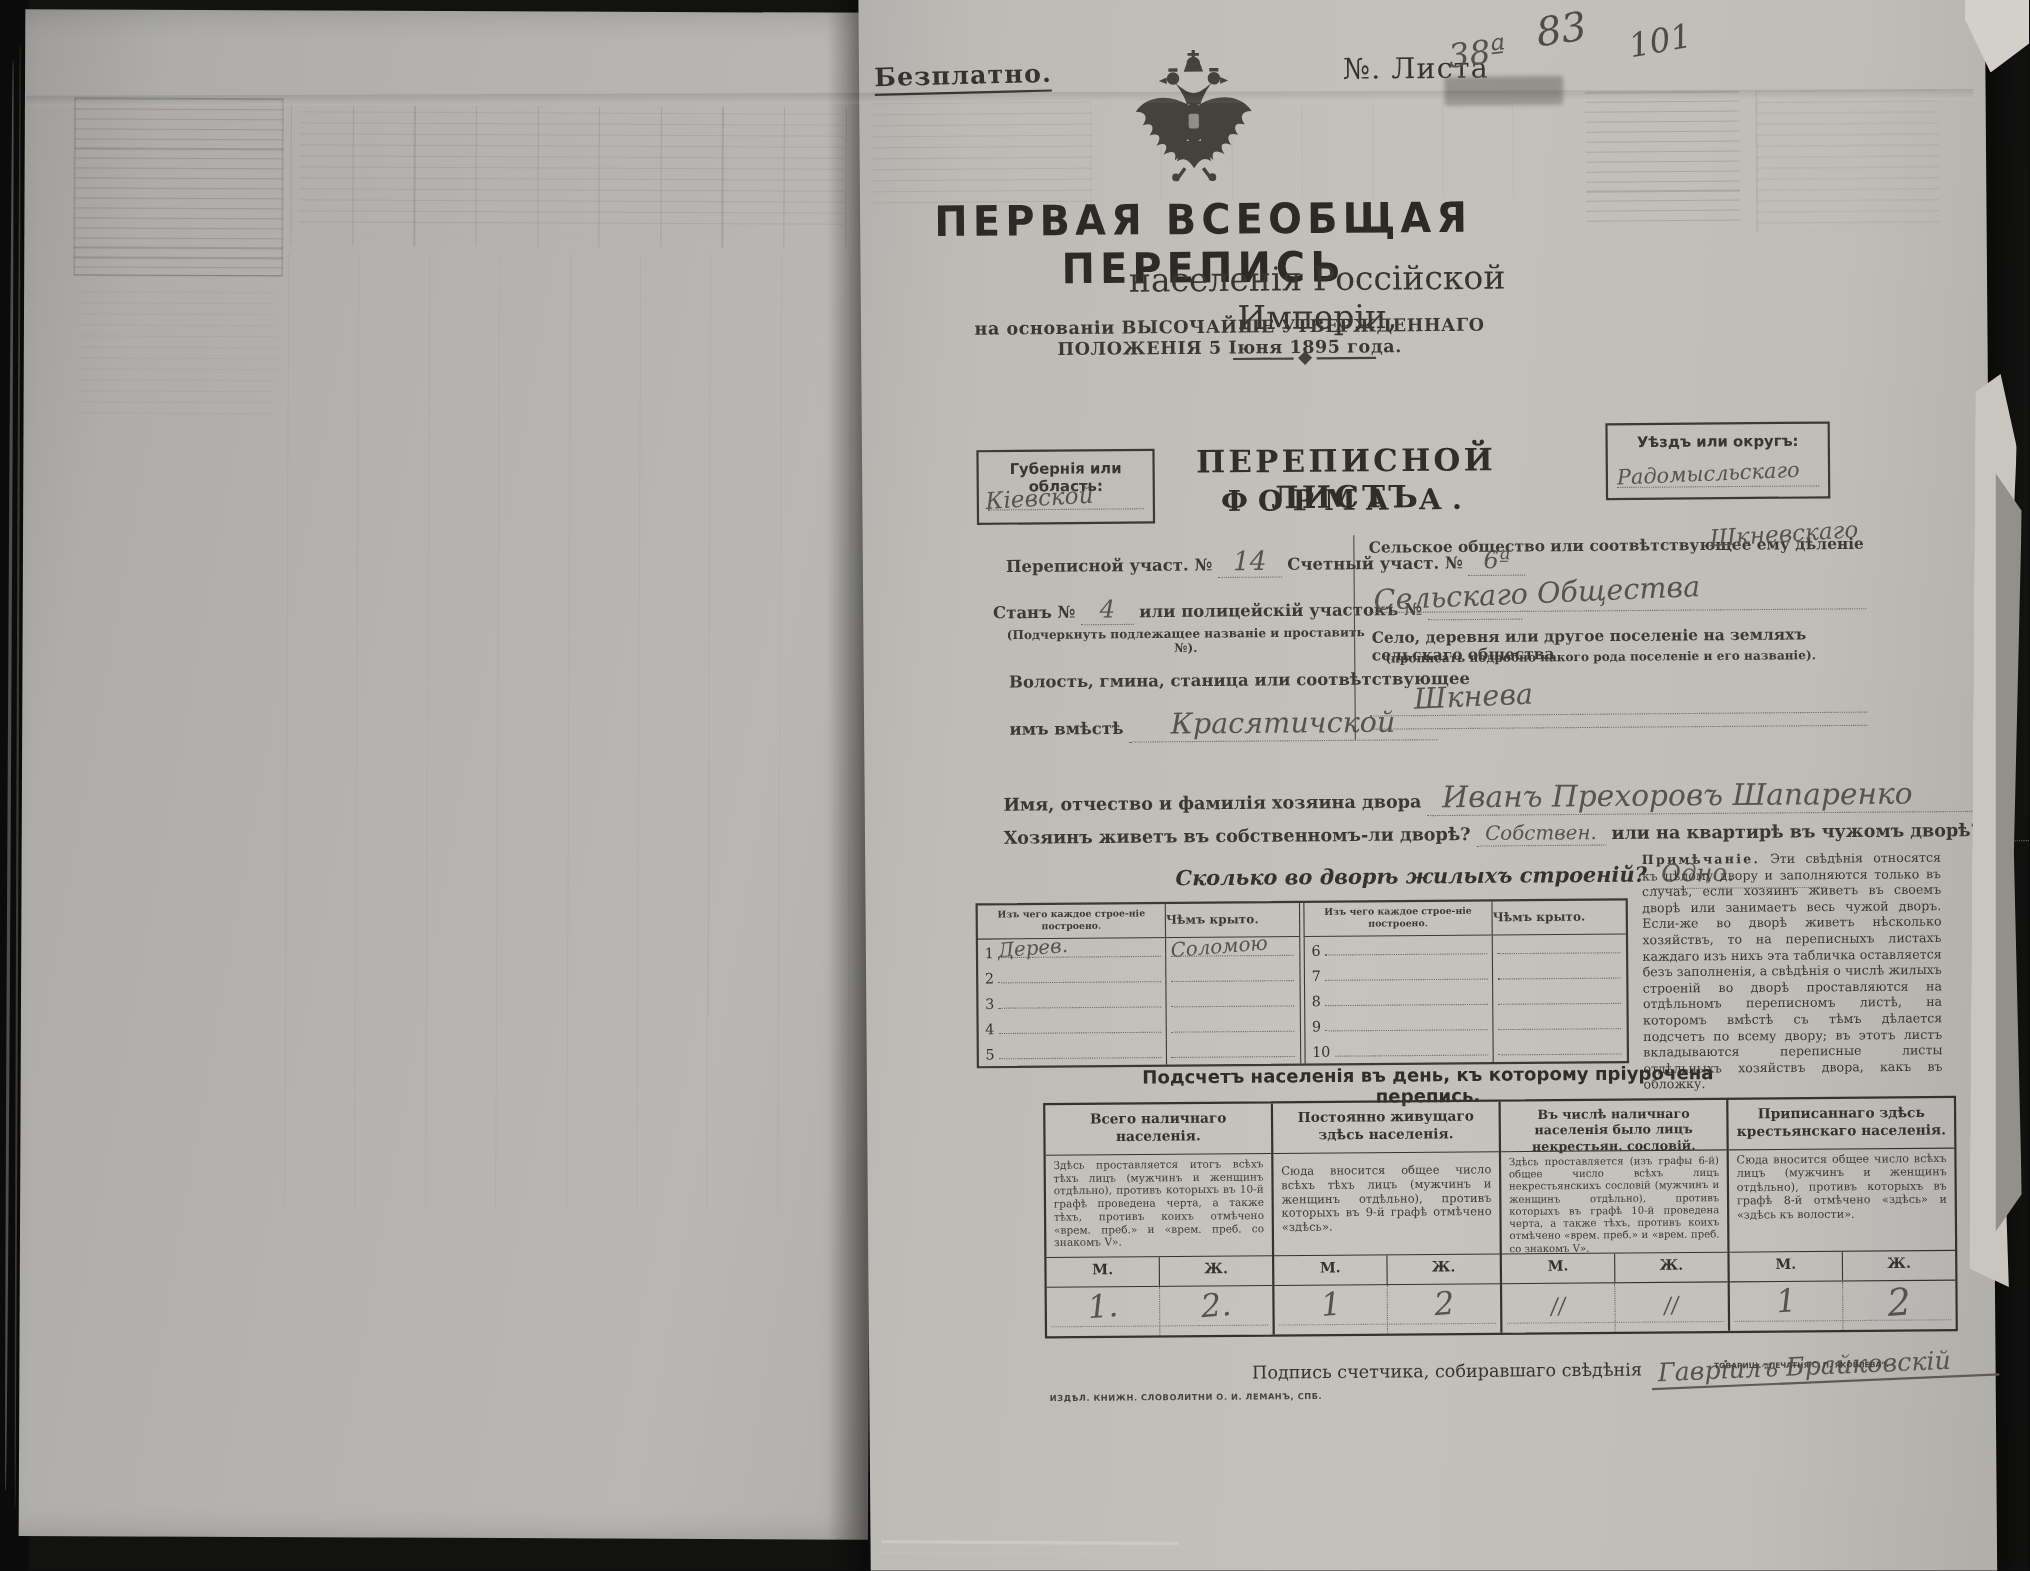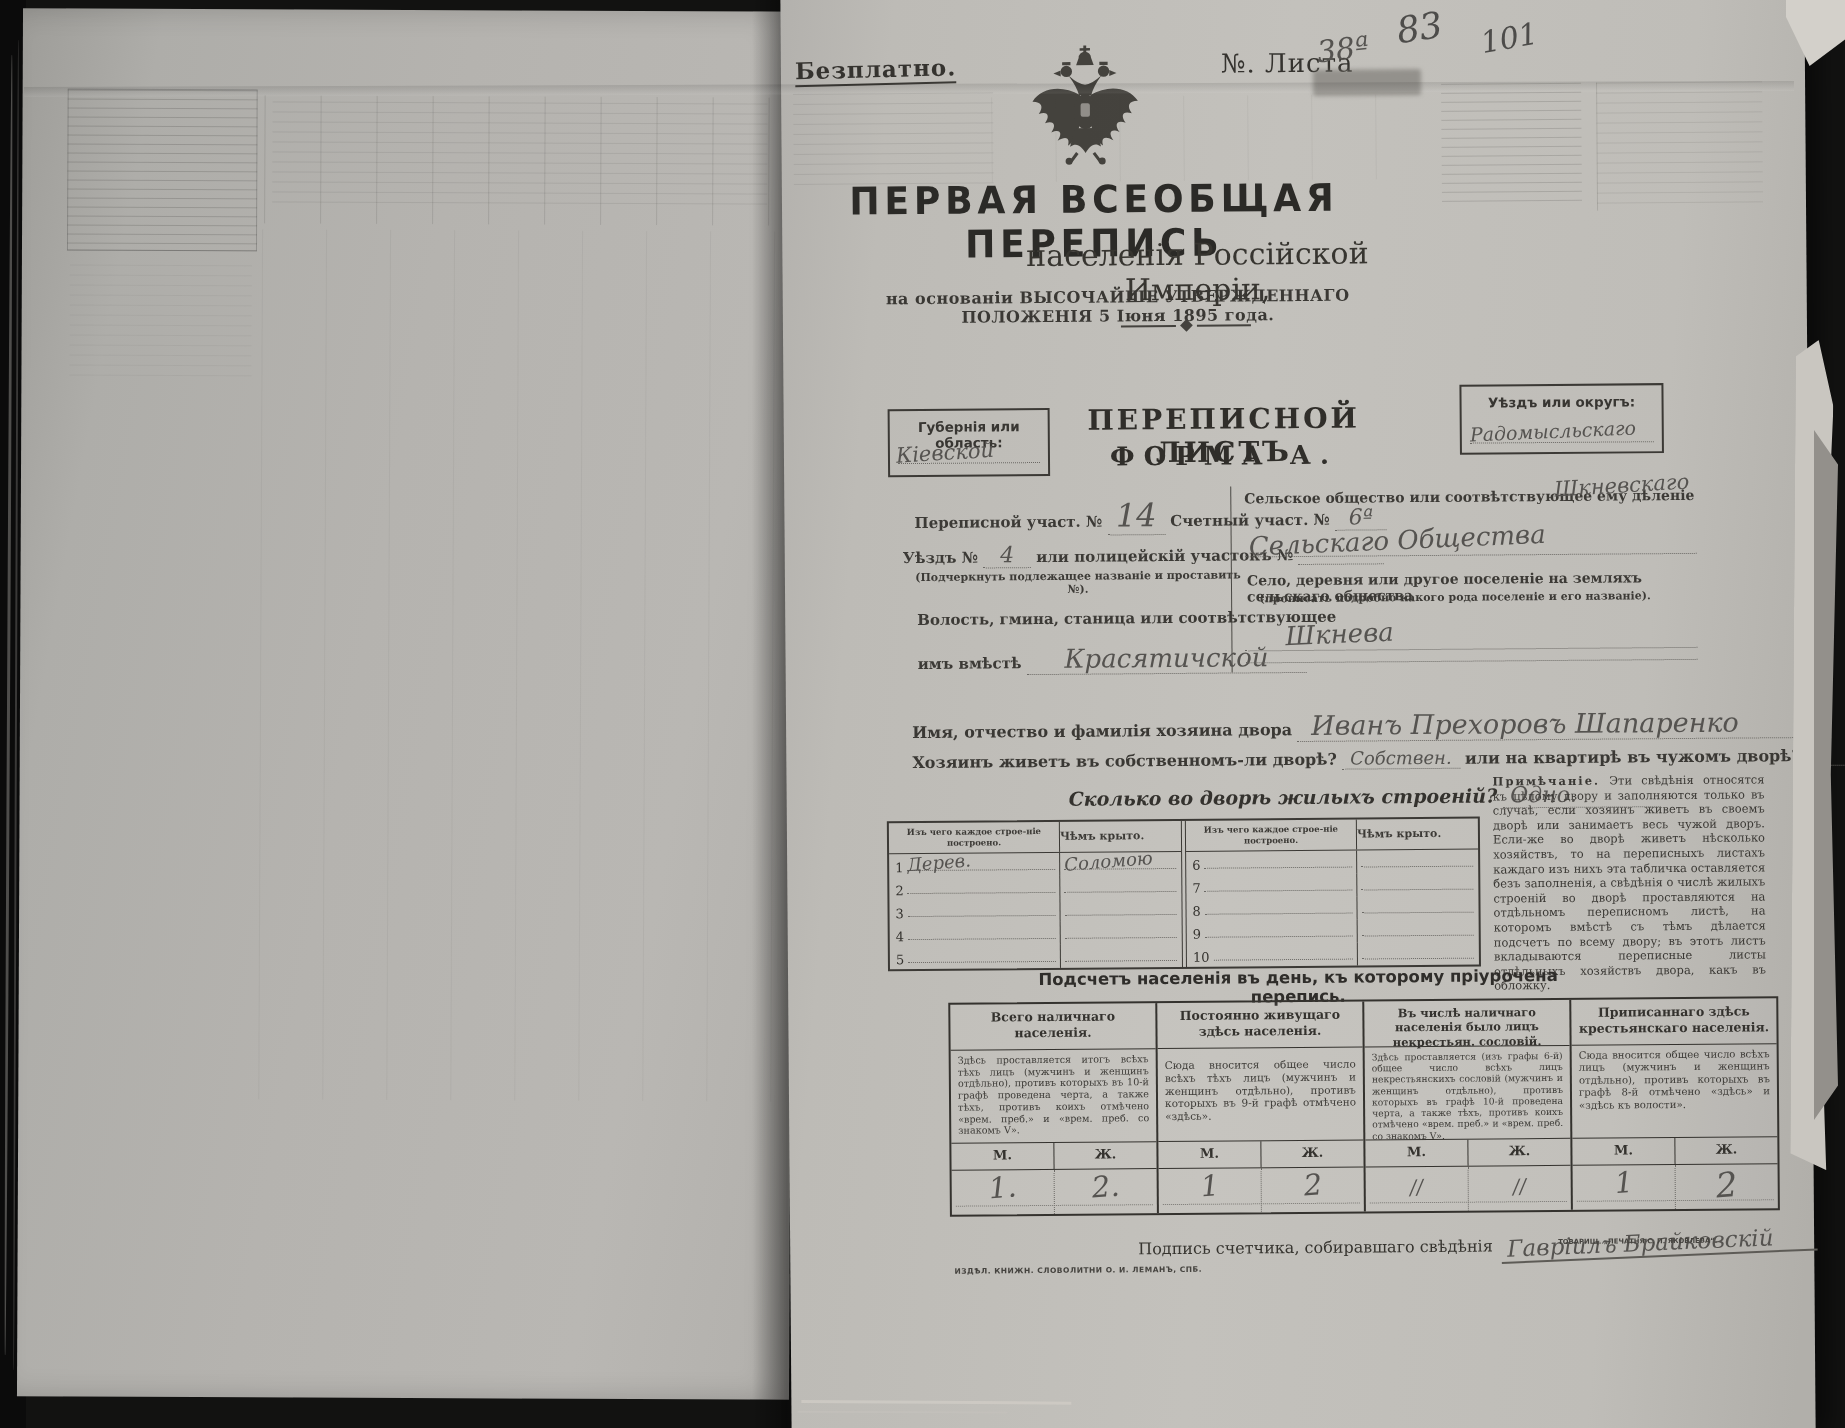--- a/index.html
+++ b/index.html
@@ -166,24 +166,24 @@
     <div class="abs form-title2" style="left:240px;top:450px;width:400px;">ФОРМА А.</div>
     <div class="abs hbox" style="left:676px;top:396px;width:200px;height:66px;">
       <div class="cap">Уѣздъ или округъ:</div>
       <div class="abs hand" style="left:8px;top:34px;font-size:19px;transform:rotate(-2deg);white-space:nowrap;">Радомысльскаго</div>
       <div class="abs dotline" style="left:8px;right:8px;top:56px;"></div>
     </div>
 
     <div class="abs vline" style="left:446px;top:496px;height:186px;"></div>
 
     <div class="abs" style="left:130px;top:505px;white-space:nowrap;">
-      <span class="label15">Переписной участ. №</span><span class="fill hand" style="width:58px;font-size:32px;">14</span><span class="label15">Счетный участ. №</span><span class="fill hand" style="width:52px;font-size:22px;">6ª</span>
+      <span class="label15">Переписной участ. №</span><span class="fill hand" style="width:58px;font-size:24px;">14</span><span class="label15">Счетный участ. №</span><span class="fill hand" style="width:52px;font-size:22px;">6ª</span>
     </div>
     <div class="abs" style="left:118px;top:550px;white-space:nowrap;">
-      <span class="label15">Уѣздъ №</span><span class="fill hand" style="width:48px;font-size:22px;">4</span><span class="label15">или полицейскій участокъ №</span><span class="fill" style="width:86px;">&nbsp;</span>
+      <span class="label15">Станъ №</span><span class="fill hand" style="width:48px;font-size:22px;">4</span><span class="label15">или полицейскій участокъ №</span><span class="fill" style="width:86px;">&nbsp;</span>
     </div>
     <div class="abs note-small" style="left:128px;top:578px;width:330px;text-align:center;">(Подчеркнуть подлежащее названіе и проставить №).</div>
     <div class="abs label15" style="left:132px;top:618px;">Волость, гмина, станица или соотвѣтствующее</div>
     <div class="abs" style="left:132px;top:652px;white-space:nowrap;">
       <span class="label15">имъ вмѣстѣ</span><span class="fill hand" style="width:280px;font-size:26px;">Красятичской</span>
     </div>
 
     <div class="abs label14" style="left:460px;top:500px;width:470px;">Сельское общество или соотвѣтствующее ему дѣленіе</div>
     <div class="abs hand" style="left:770px;top:486px;font-size:21px;transform:rotate(-3deg);white-space:nowrap;">Шкневскаго</div>
     <div class="abs dotline" style="left:460px;top:536px;width:452px;">

